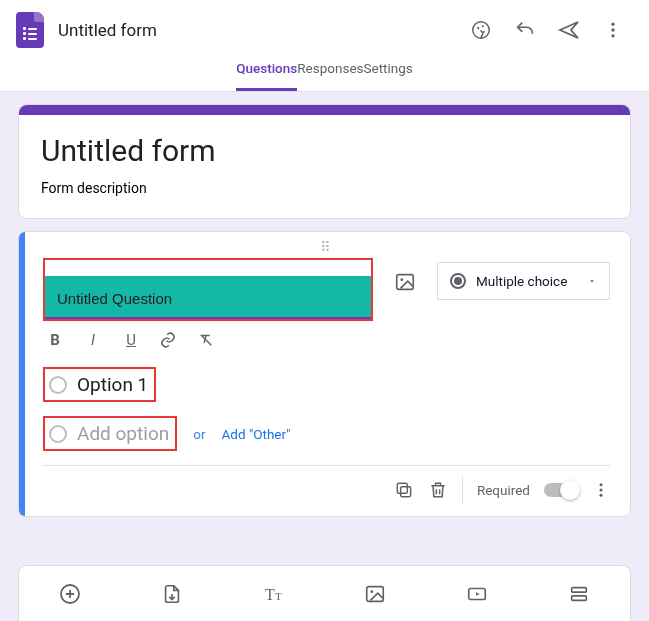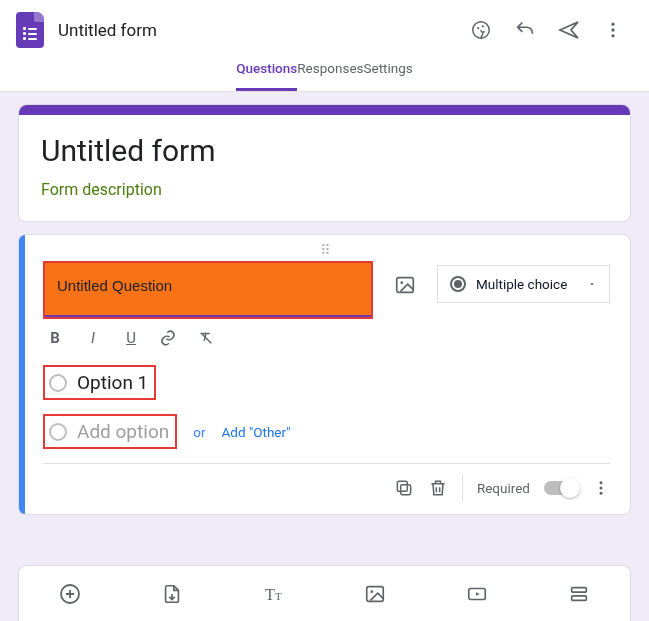--- a/index.html
+++ b/index.html
@@ -72,36 +72,37 @@
     border: 1px solid #dadce0;
     margin-bottom: 12px;
     position: relative;
   }
   .title-card .accent {
     height: 10px; background: #673ab7;
     border-radius: 8px 8px 0 0;
   }
   .title-card .body { padding: 18px 22px 22px; }
   .form-title { font-size: 30px; color: #202124; margin-bottom: 12px; }
-  .form-desc { font-size: 16px; color: #4d7c0f; }
+  .form-desc { font-size: 14px; color: #000000; }
   .question-card { display:flex; }
   .left-bar { width:6px; background:#4285f4; border-radius:8px 0 0 8px; }
   .q-body { flex:1; padding: 10px 20px 12px 18px; }
   .drag-handle { text-align:center; color:#b0b0b0; font-size:14px; letter-spacing:2px; height:14px; line-height:10px; }
   .q-row1 { display:flex; gap:14px; align-items:flex-start; margin-top:2px; }
   .q-input-wrap {
     border: 2px solid #e53935;
     flex: 0 0 330px;
   }
   .q-input {
-    width:100%; padding: 14px 12px 21px;
+    width:100%; padding: 14px 12px 10px;
     font-size:15px; color:#202124;
-    background:#f97316;
+    background:#14b8a6;
     border:none; border-bottom: 2px solid #673ab7;
     outline:none;
+    margin-top:16px;
   }
   .img-btn { width:36px; height:36px; display:flex; align-items:center; justify-content:center; color:#5f6368; margin-top:6px;}
   .type-select {
     border:1px solid #dadce0; border-radius:0;
     display:flex; align-items:center;
     padding: 10px 12px; gap:10px;
     flex:1; margin-top:4px; font-size:13.5px; color:#0f172a;
   }
   .radio-icon {
     width:16px; height:16px; border:2px solid #5f6368; border-radius:50%;

